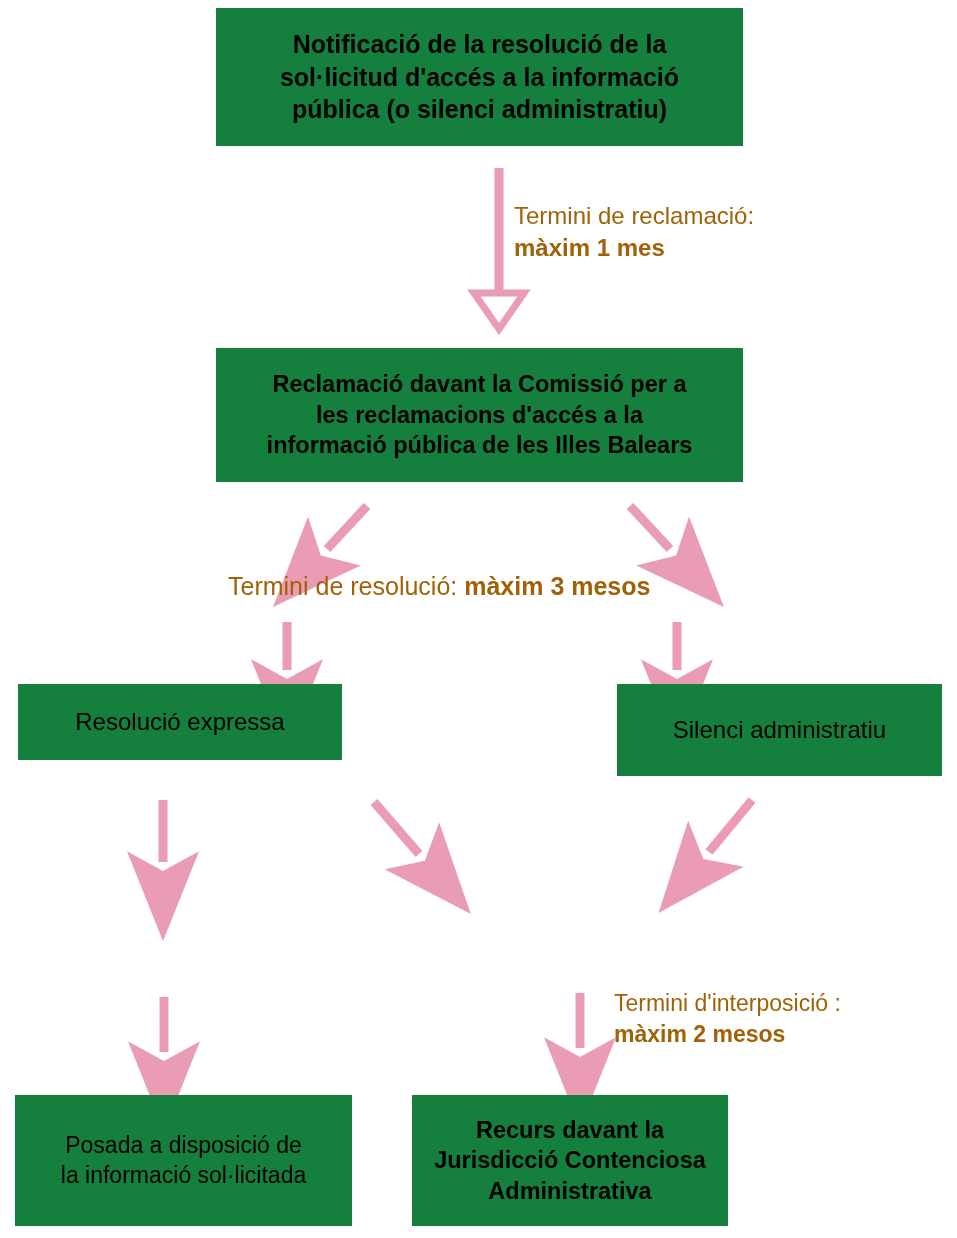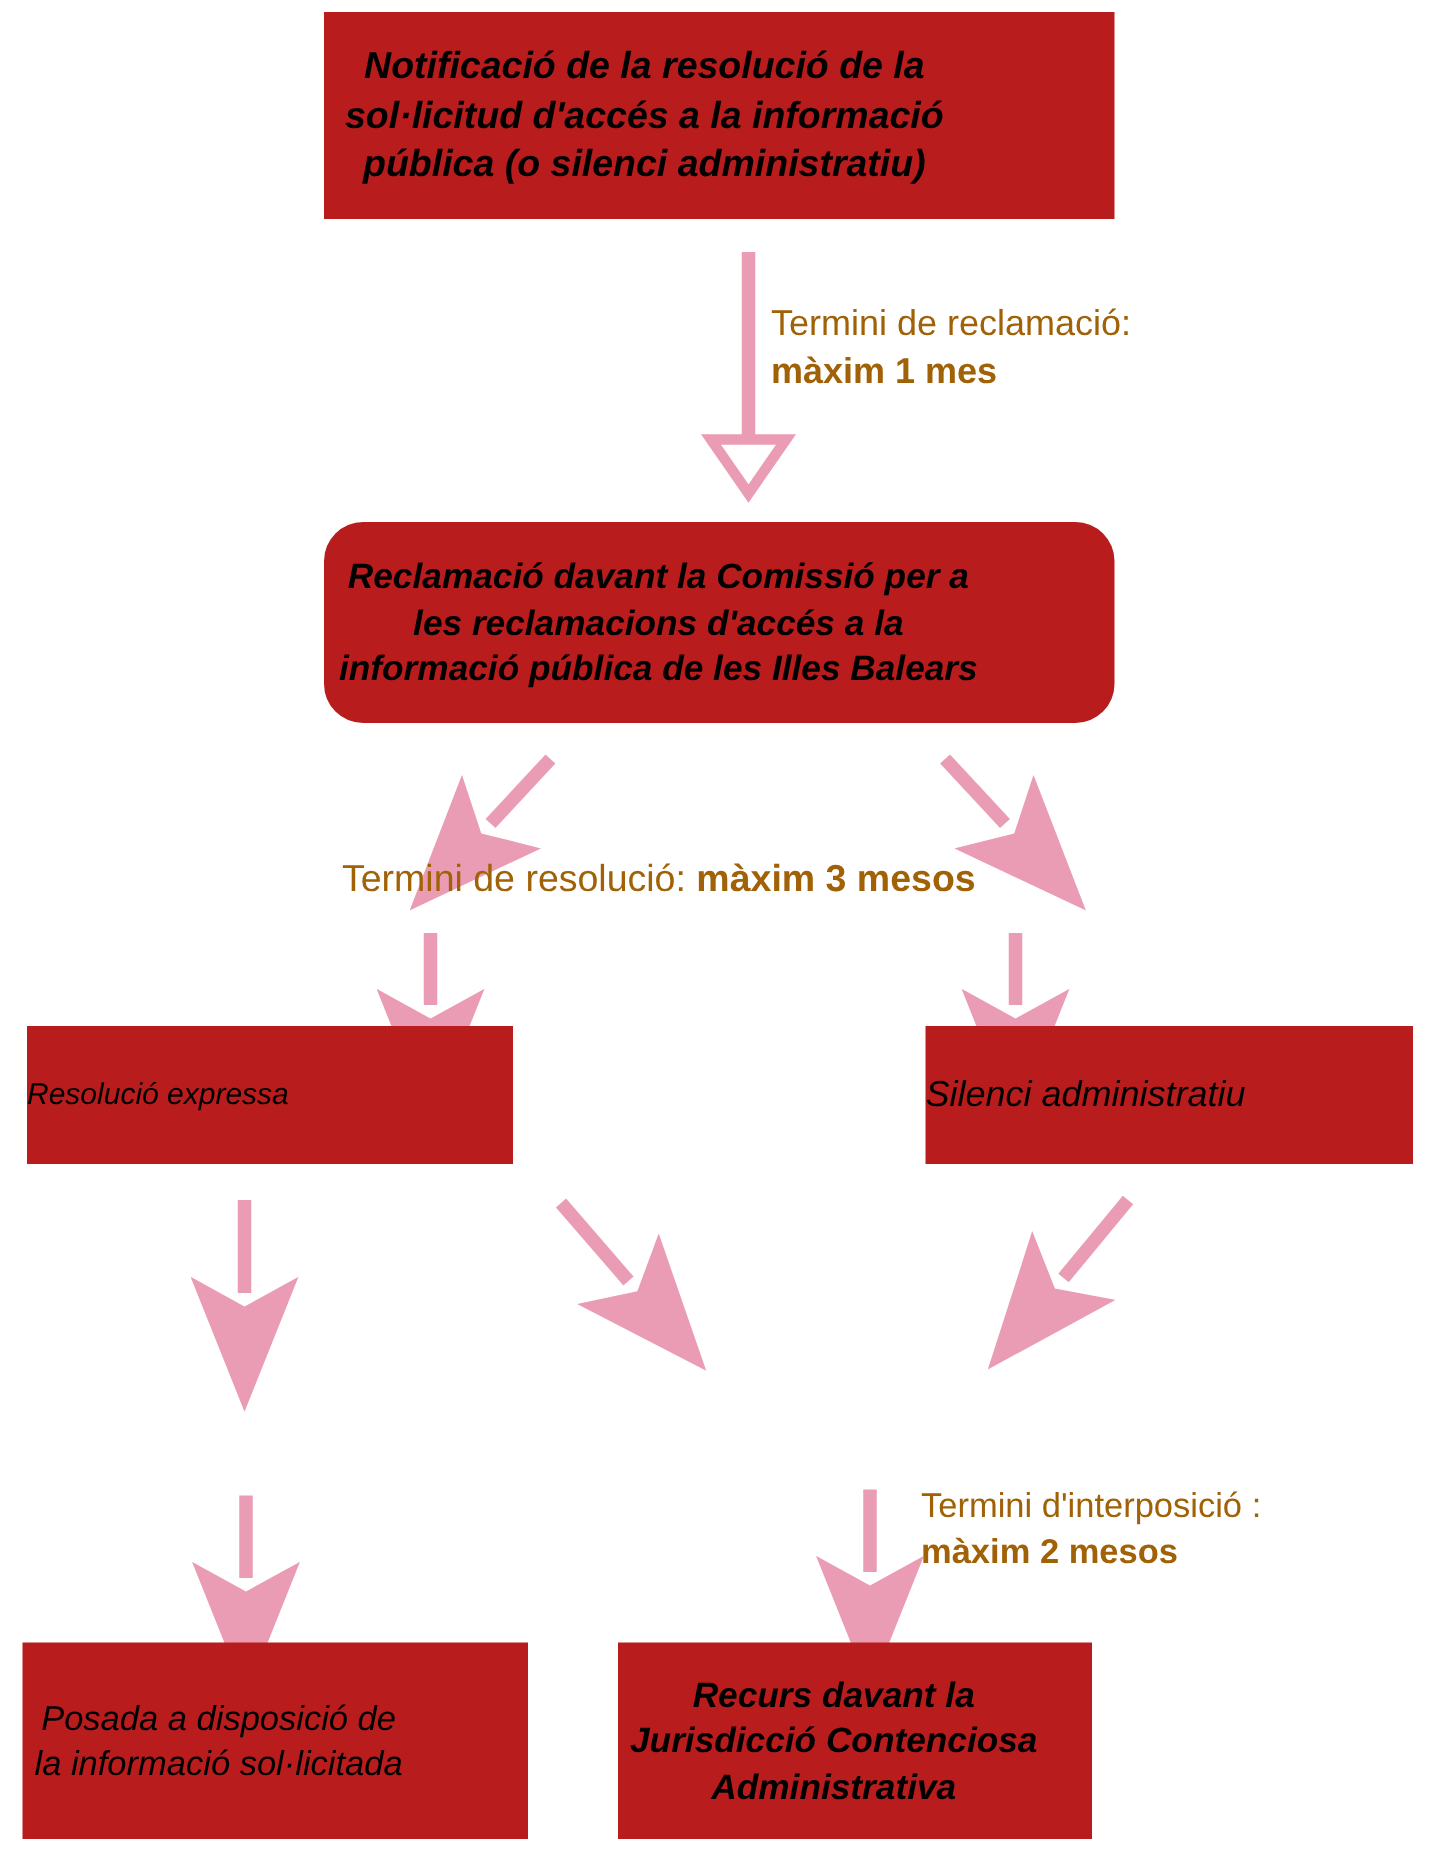--- a/index.html
+++ b/index.html
@@ -13,28 +13,28 @@
   }
   #canvas {
     position: relative;
     width: 957px;
     height: 1238px;
     background: #ffffff;
     overflow: hidden;
   }
   .box {
     position: absolute;
-    background: #b91c1c;
+    background: #15803d;
     display: flex;
     align-items: center;
+    justify-content: center;
     text-align: center;
     color: #000000;
     box-sizing: border-box;
     line-height: 1.30;
-    font-style: italic;
   }
   .box.bold { font-weight: bold; }
   .box .txt { display: block; white-space: pre-line; }
 
   .label {
     position: absolute;
     color: #a16207;
     white-space: nowrap;
     line-height: 1.35;
   }
@@ -44,22 +44,22 @@
     position: absolute;
     left: 0;
     top: 0;
     width: 957px;
     height: 1238px;
     pointer-events: none;
   }
 
   
   #box-notificacio  { left: 216px; top: 8px;    width: 527px; height: 138px; font-size: 25px; padding: 0 14px; }
-  #box-reclamacio   { left: 216px; top: 348px;  width: 527px; height: 134px; font-size: 23.5px; padding: 2px 10px; border-radius: 26px; }
-  #box-resolucio-expressa { left: 18px;  top: 684px; width: 324px; height: 92px; font-size: 20px; }
+  #box-reclamacio   { left: 216px; top: 348px;  width: 527px; height: 134px; font-size: 23.5px; padding: 2px 10px; }
+  #box-resolucio-expressa { left: 18px;  top: 684px; width: 324px; height: 76px; font-size: 24px; }
   #box-silenci      { left: 617px; top: 684px;  width: 325px; height: 92px; font-size: 24px; }
   #box-estimada     { left: 12px;  top: 889px;  width: 330px; height: 76px; font-size: 24px; }
   #box-desestimada  { left: 420px; top: 889px;  width: 320px; height: 76px; font-size: 24px; }
   #box-posada       { left: 15px;  top: 1095px; width: 337px; height: 131px; font-size: 23px; padding: 0 8px; }
   #box-recurs       { left: 412px; top: 1095px; width: 316px; height: 131px; font-size: 23.5px; padding: 0 8px; }
 
   
   #label-reclamacio-termini  { left: 514px; top: 200px; font-size: 24px; }
   #label-resolucio-termini   { left: 228px; top: 570px; font-size: 25px; }
   #label-interposicio-termini{ left: 614px; top: 988px; font-size: 23px; }

